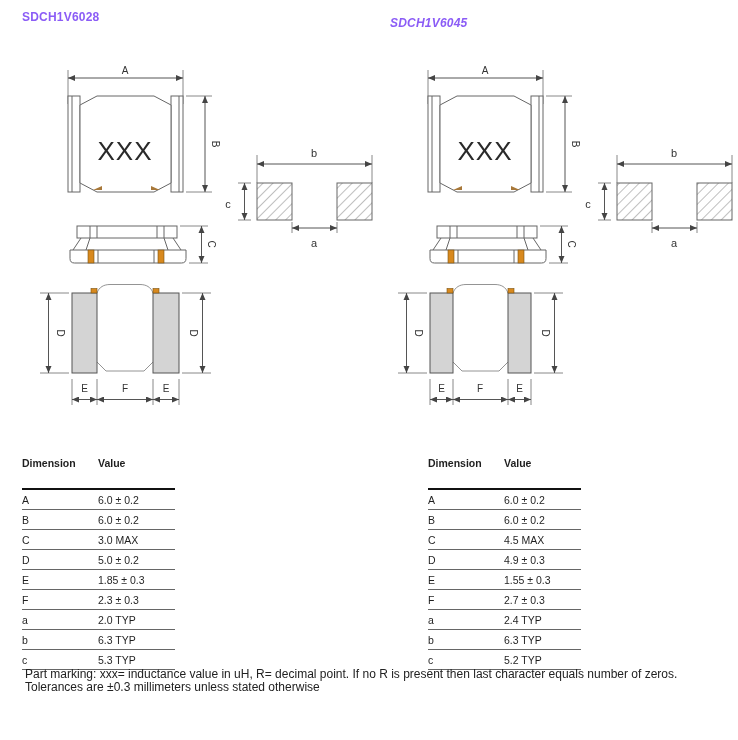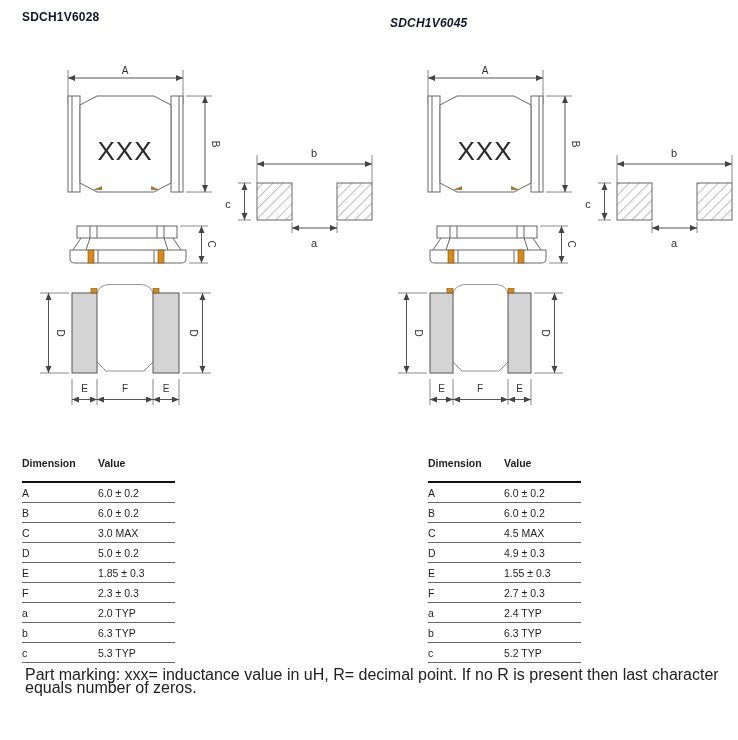--- a/index.html
+++ b/index.html
@@ -1,41 +1,41 @@
 <!DOCTYPE html>
 <html><head>
 <meta charset="utf-8">
 <style>
   html,body{margin:0;padding:0;background:#fff;}
   .page{position:relative;width:738px;height:740px;background:#ffffff;
         font-family:"Liberation Sans",sans-serif;color:#1f1f1f;overflow:hidden;}
-  .part-title{position:absolute;font-size:12px;font-weight:bold;letter-spacing:.2px;color:#0f172a;}
+  .part-title{position:absolute;font-size:12px;font-weight:bold;letter-spacing:.2px;color:#8b5cf6;}
   #title-0{left:22px;top:10px;}
   #title-1{left:390px;top:16px;font-style:italic;}
   svg.drawing{position:absolute;left:0;top:0;}
   svg.drawing text{text-anchor:middle;}
   .oline{stroke:#666;fill:none;stroke-width:1;}
   .fillw{fill:#ffffff;stroke:#666;stroke-width:1;}
   .dline{stroke:#555;stroke-width:1;fill:none;}
   .ext{stroke:#7a7a7a;stroke-width:0.9;fill:none;}
   .lab{font-size:10px;fill:#333;}
   .lab2{font-size:11px;fill:#333;}
   .marking{font-size:26px;fill:#2a2a2a;letter-spacing:1px;}
   .padrect{fill:url(#hatch);stroke:#666;stroke-width:1;}
   .gpad{fill:#d4d4d4;stroke:#555;stroke-width:1;}
   .term{fill:#d8891e;stroke:#7a5210;stroke-width:0.6;}
   .tri{fill:#a8783a;stroke:none;}
   .thin{stroke:#888;fill:none;stroke-width:0.9;}
   .dim-table{position:absolute;top:457px;width:153px;border-collapse:collapse;
              font-size:10.5px;color:#1f1f1f;}
   #table-0{left:22px;} #table-1{left:428px;}
-  .dim-table th{text-align:left;font-weight:bold;padding:0 0 12px 0;border-bottom:2.5px solid #111;margin-top:47px;}
+  .dim-table th{text-align:left;font-weight:bold;padding:0 0 19px 0;border-bottom:2.5px solid #111;margin-top:47px;}
   .dim-table td{padding:4px 0 3px 0;border-bottom:1px solid #666;}
   .dim-table th:first-child,.dim-table td:first-child{width:76px;}
-  .notes{position:absolute;left:25px;top:668px;font-size:16px;line-height:13.4px;color:#222;}
+  .notes{position:absolute;left:25px;top:668px;font-size:12px;line-height:13.4px;color:#222;}
 </style>
 </head>
 <body>
 
 <div class="page">
 
   <svg class="drawing" width="738" height="740" viewBox="0 0 738 740">
     <defs>
       <pattern id="hatch" width="7" height="7" patternUnits="userSpaceOnUse" patternTransform="rotate(45)">
         <line x1="0" y1="0" x2="0" y2="7" stroke="#8a8a8a" stroke-width="1.1"></line>
@@ -273,15 +273,16 @@
         </tr>
         <tr>
           <td>c</td>
           <td>5.2 TYP</td>
         </tr>
       </tbody>
   </table>
 
   <div class="notes">
       <div>Part marking: xxx= inductance value in uH, R= decimal point. If no R is present then last character equals number of zeros.</div>
+      <div>Tolerances are ±0.3 millimeters unless stated otherwise</div>
     </div>
 
 </div>
 
 </body></html>

